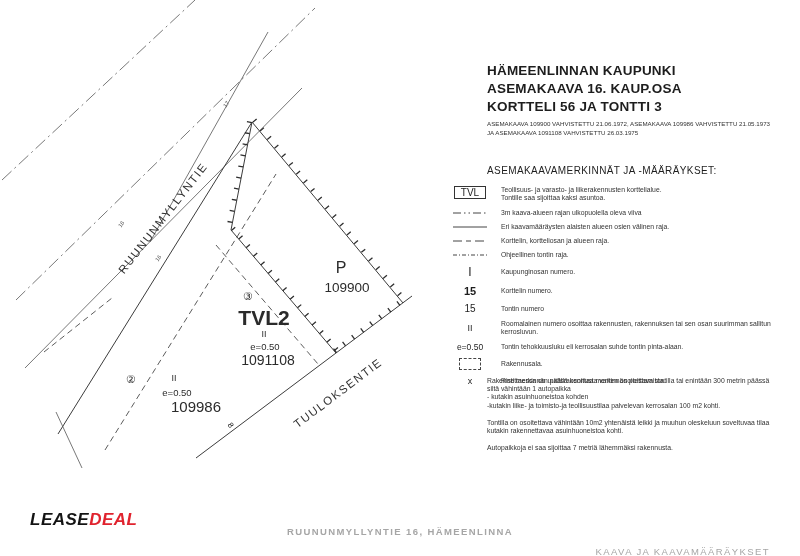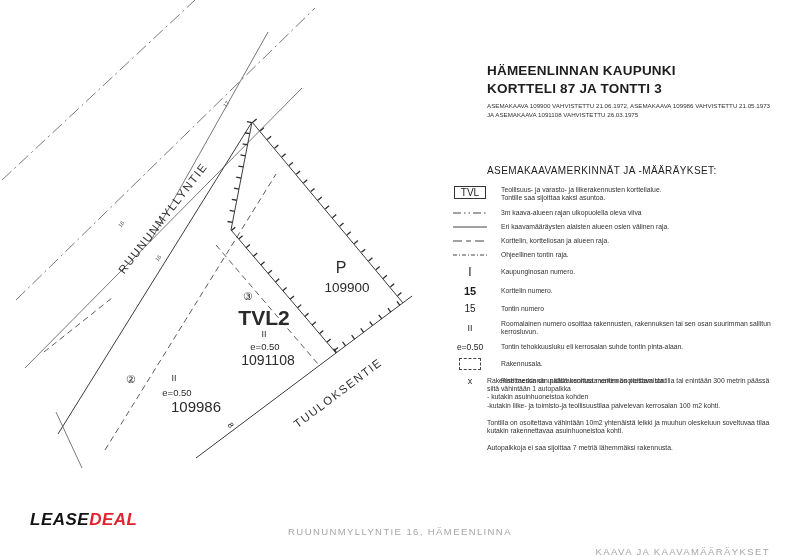--- a/index.html
+++ b/index.html
@@ -38,21 +38,21 @@
   .general{position:absolute;top:377px;left:0;width:300px;}
   .general-heading{font-size:7.5px;color:#222;margin-bottom:9px;}
   .gp{font-size:6.8px;color:#333;line-height:8.2px;margin-bottom:9px;width:296px;}
   
   .footer{position:absolute;left:0;bottom:0;width:800px;height:50px;background:#fff;}
   .logo{position:absolute;left:30px;top:4px;font-size:17px;font-weight:800;font-style:italic;
         letter-spacing:0.5px;}
   .logo .lease{color:#141414;}
   .logo .deal{color:#e0232e;}
   .footer-center{position:absolute;left:0;right:0;top:20px;text-align:center;
-        font-size:9.5px;letter-spacing:1.4px;color:#a6a6a6;}
+        font-size:9.5px;letter-spacing:1.4px;color:#a6a6a6;font-weight:bold;}
   .footer-right{position:absolute;right:30px;top:20px;font-size:9.5px;letter-spacing:1.4px;color:#a6a6a6;margin-top:20px;}
 </style>
 </head>
 <body>
 
 <div class="page">
 
   <div class="map-wrap">
     <svg width="478" height="505" viewBox="0 0 478 505">
 
@@ -101,21 +101,22 @@
       <text class="tinynum" x="121" y="226" text-anchor="middle" transform="rotate(-55 121 224)">18</text>
       <text class="tinynum" x="158" y="260" text-anchor="middle" transform="rotate(-55 158 258)">16</text>
       <text x="231" y="428" text-anchor="middle" font-size="8" fill="#444" transform="rotate(53 231 425)">8</text>
     </svg>
   </div>
 
   <div class="rp">
 
     <div class="title-block">
       <div class="title-line">HÄMEENLINNAN KAUPUNKI</div>
-      <div class="title-line">KORTTELI 87 JA TONTTI 3</div>
+      <div class="title-line">ASEMAKAAVA 16. KAUP.OSA</div>
+      <div class="title-line">KORTTELI 56 JA TONTTI 3</div>
       <div class="title-sub">
         <div>ASEMAKAAVA 109900 VAHVISTETTU 21.06.1972, ASEMAKAAVA 109986 VAHVISTETTU 21.05.1973</div>
         <div>JA ASEMAKAAVA 1091108 VAHVISTETTU 26.03.1975</div>
       </div>
     </div>
 
     <div class="legend-heading">ASEMAKAAVAMERKINNÄT JA -MÄÄRÄYKSET:</div>
 
     <div class="legend">
 

